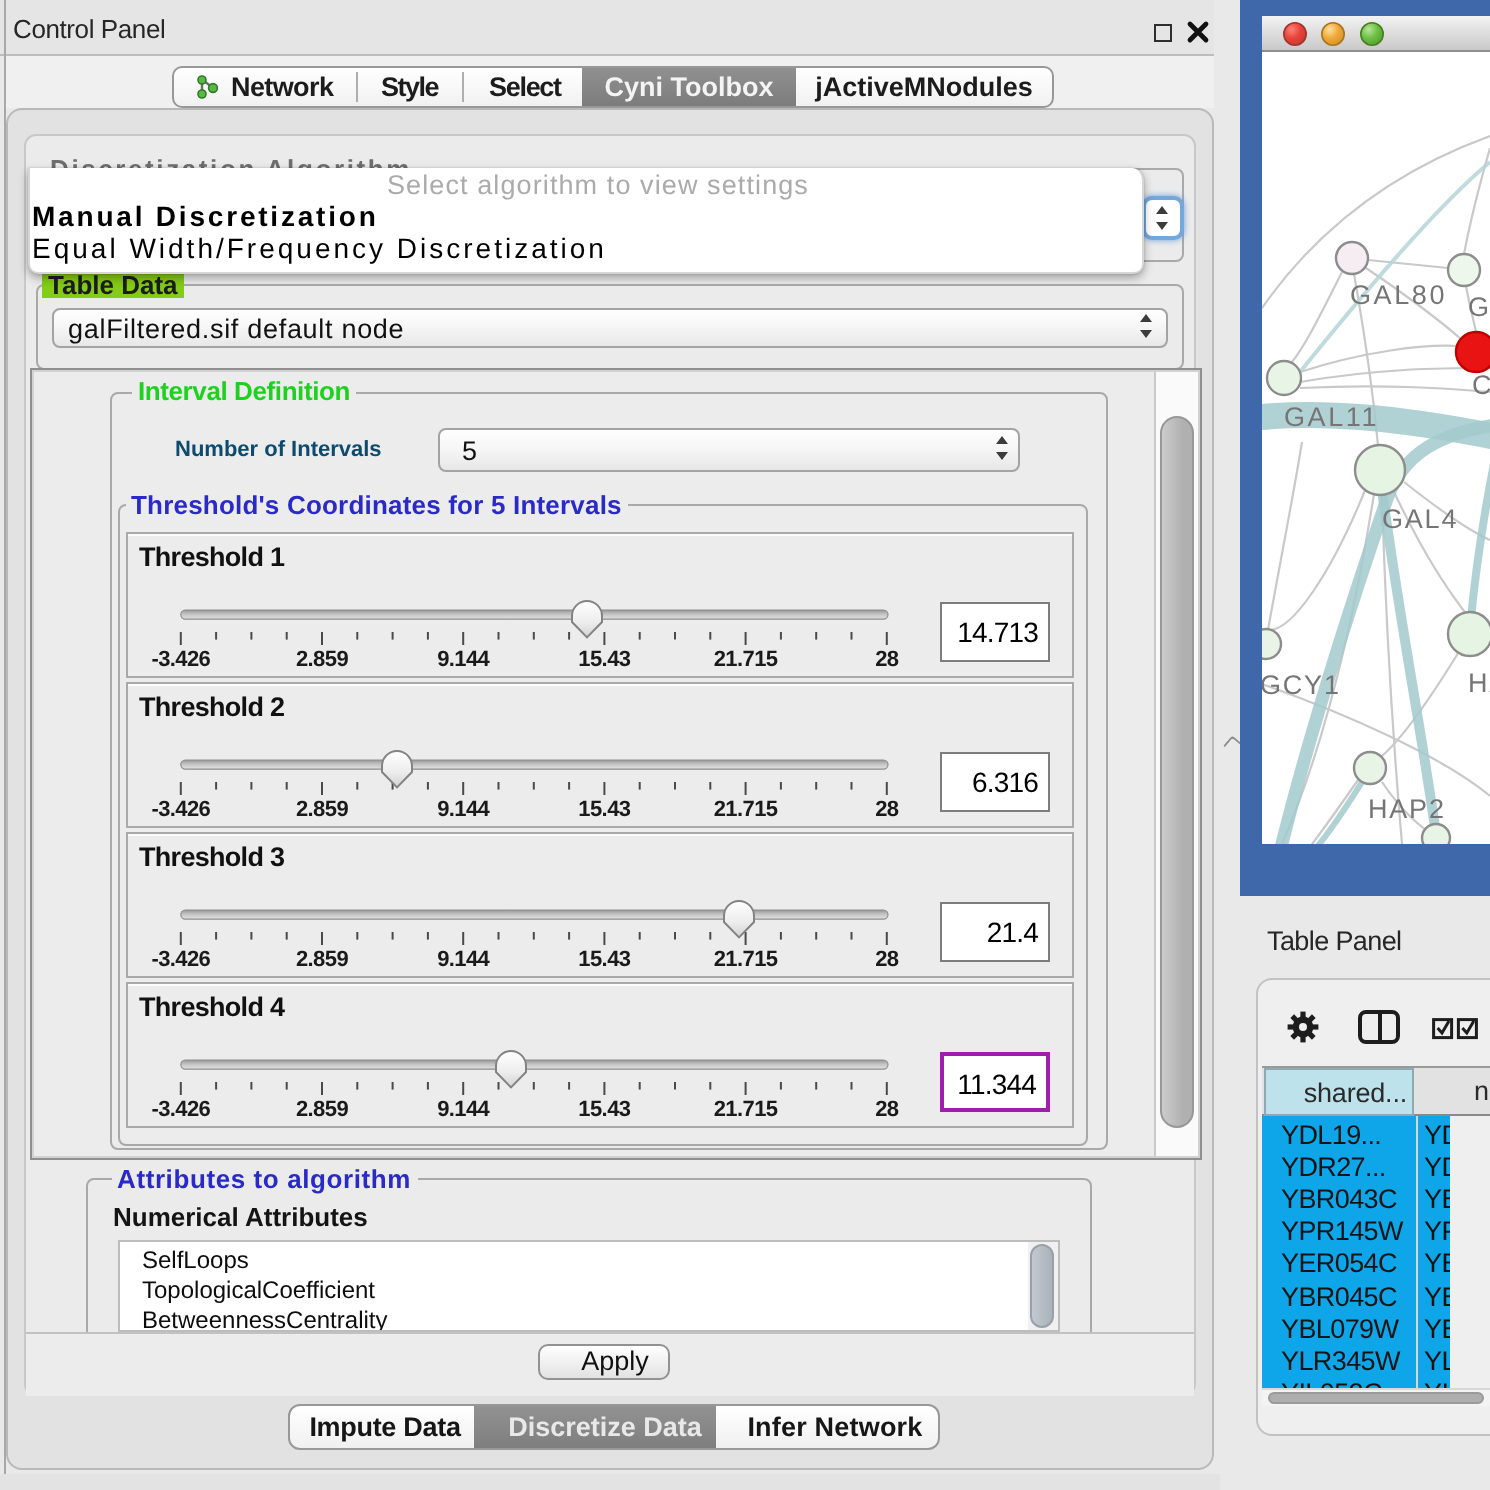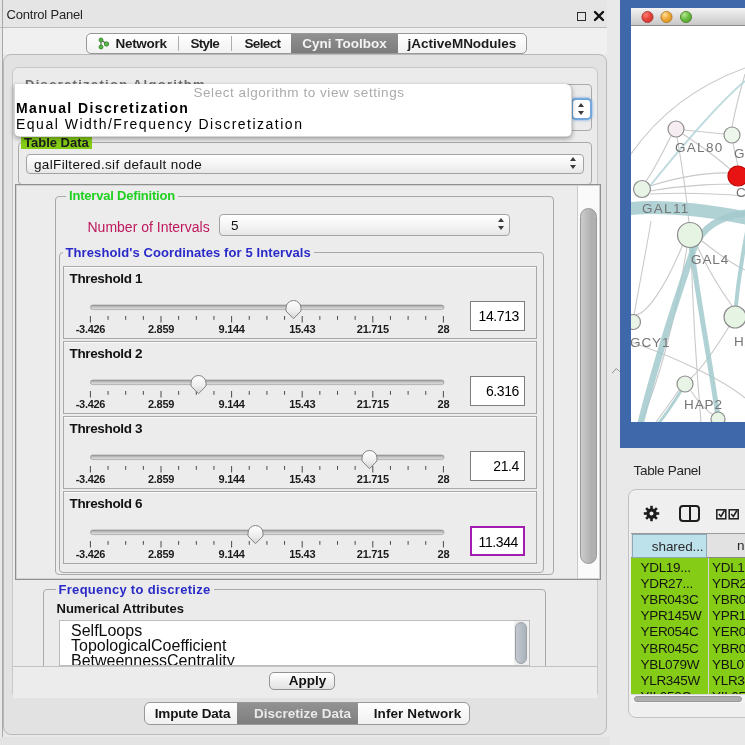--- a/index.html
+++ b/index.html
@@ -97,21 +97,21 @@
 <div class="arr dn" style="left:570px;top:165px;"></div>
 
 <div class="abs" style="left:15px;top:184px;width:586px;height:396px;border:1px solid #8f8f8f;box-sizing:border-box;background:#ececec;"></div>
 <div class="abs" style="left:16px;top:185px;width:584px;height:394px;border:1px solid #d2d2d2;box-sizing:border-box;"></div>
 
 <div class="abs" style="left:577px;top:186px;width:22px;height:392px;background:#fafafa;border-left:1px solid #c9c9c9;box-sizing:border-box;"></div>
 <div class="abs" style="left:579.5px;top:208px;width:17px;height:356px;background:linear-gradient(90deg,#cccccc,#b0b0b0 70%);border:1px solid #989898;border-radius:9px;box-sizing:border-box;"></div>
 
 <div class="abs groupbox" style="left:54.5px;top:196px;width:499px;height:379px;"></div>
 <div class="abs gtitle" style="left:66px;top:189px;color:#1fd11f;font-weight:600;letter-spacing:-0.2px;">Interval Definition</div>
-<div class="abs" style="left:87.5px;top:219px;font-size:14px;font-weight:normal;color:#be185d;">Number of Intervals</div>
+<div class="abs" style="left:87.5px;top:219px;font-size:11px;font-weight:bold;color:#0c4a6e;">Number of Intervals</div>
 <div class="abs combo" style="left:219px;top:214px;width:291px;height:22px;"></div>
 <div class="abs" style="left:231px;top:218px;font-size:13.5px;color:#111;">5</div>
 <div class="arr up" style="left:497.5px;top:218px;"></div>
 <div class="arr dn" style="left:497.5px;top:226px;"></div>
 
 <div class="abs groupbox" style="left:58.5px;top:252px;width:485.5px;height:321px;"></div>
 <div class="abs gtitle" style="left:62.5px;top:246px;color:#2a2ac8;font-weight:600;letter-spacing:0.1px;">Threshold's Coordinates for 5 Intervals</div>
 
 <div class="abs" style="left:62.5px;top:266px;width:474px;height:73px;background:#ececec;border:1px solid #a9a9a9;box-sizing:border-box;box-shadow:inset 0 1px 0 #fbfbfb;"></div>
 <div class="abs" style="left:69.5px;top:271px;font-size:13.5px;font-weight:bold;color:#111;letter-spacing:-0.35px;">Threshold 1</div>
@@ -218,21 +218,21 @@
     <text x="239.20" y="67" text-anchor="middle" font-size="11" font-weight="bold" fill="#1a1a1a" letter-spacing="-0.3">15.43</text>
     <text x="309.80" y="67" text-anchor="middle" font-size="11" font-weight="bold" fill="#1a1a1a" letter-spacing="-0.3">21.715</text>
     <text x="380.40" y="67" text-anchor="middle" font-size="11" font-weight="bold" fill="#1a1a1a" letter-spacing="-0.3">28</text>
 <g transform="translate(306.5,34.5)">
       <path d="M-7.5,7.5 a7.5,7.5 0 0 1 15,0 l0,3 L0,18.2 -7.5,10.5 Z" fill="url(#th)" stroke="#838383" stroke-width="1"></path>
     </g>
 </svg>
 <div class="abs" style="left:470px;top:451px;width:55px;height:30px;background:#fff;border:1px solid #7d7d7d;box-sizing:border-box;font-size:14px;color:#000;text-align:right;line-height:28px;padding-right:5px;letter-spacing:-0.4px;">21.4</div>
 
 <div class="abs" style="left:62.5px;top:491px;width:474px;height:73px;background:#ececec;border:1px solid #a9a9a9;box-sizing:border-box;box-shadow:inset 0 1px 0 #fbfbfb;"></div>
-<div class="abs" style="left:69.5px;top:496px;font-size:13.5px;font-weight:bold;color:#111;letter-spacing:-0.35px;">Threshold 6</div>
+<div class="abs" style="left:69.5px;top:496px;font-size:13.5px;font-weight:bold;color:#111;letter-spacing:-0.35px;">Threshold 4</div>
 <svg class="abs" style="left:62.5px;top:491px" width="474" height="73" viewBox="0 0 474 73" font-family="Liberation Sans,sans-serif">
 <rect x="27.4" y="39" width="353.6" height="4.6" rx="2.3" fill="url(#trk)" stroke="#8e8e8e" stroke-width="0.6"></rect>
 <line x1="27.40" y1="50" x2="27.40" y2="56.5" stroke="#4a4a4a" stroke-width="1"></line>
     <line x1="45.05" y1="50" x2="45.05" y2="53.8" stroke="#4a4a4a" stroke-width="1"></line>
     <line x1="62.70" y1="50" x2="62.70" y2="53.8" stroke="#4a4a4a" stroke-width="1"></line>
     <line x1="80.35" y1="50" x2="80.35" y2="53.8" stroke="#4a4a4a" stroke-width="1"></line>
     <line x1="98.00" y1="50" x2="98.00" y2="56.5" stroke="#4a4a4a" stroke-width="1"></line>
     <line x1="115.65" y1="50" x2="115.65" y2="53.8" stroke="#4a4a4a" stroke-width="1"></line>
     <line x1="133.30" y1="50" x2="133.30" y2="53.8" stroke="#4a4a4a" stroke-width="1"></line>
     <line x1="150.95" y1="50" x2="150.95" y2="53.8" stroke="#4a4a4a" stroke-width="1"></line>
@@ -255,30 +255,30 @@
     <text x="239.20" y="67" text-anchor="middle" font-size="11" font-weight="bold" fill="#1a1a1a" letter-spacing="-0.3">15.43</text>
     <text x="309.80" y="67" text-anchor="middle" font-size="11" font-weight="bold" fill="#1a1a1a" letter-spacing="-0.3">21.715</text>
     <text x="380.40" y="67" text-anchor="middle" font-size="11" font-weight="bold" fill="#1a1a1a" letter-spacing="-0.3">28</text>
 <g transform="translate(192.5,34.5)">
       <path d="M-7.5,7.5 a7.5,7.5 0 0 1 15,0 l0,3 L0,18.2 -7.5,10.5 Z" fill="url(#th)" stroke="#838383" stroke-width="1"></path>
     </g>
 </svg>
 <div class="abs" style="left:470px;top:526px;width:55px;height:30px;background:#fff;border:2px solid #a21caf;box-sizing:border-box;font-size:14px;color:#000;text-align:right;line-height:28px;padding-right:5px;letter-spacing:-0.4px;">11.344</div>
 
 <div class="abs groupbox" style="left:43px;top:589px;width:503px;height:85px;"></div>
-<div class="abs gtitle" style="left:55.5px;top:583px;color:#2a2ac8;font-weight:600;background:#ebebeb;letter-spacing:0.3px;">Frequency to discretize</div>
+<div class="abs gtitle" style="left:55.5px;top:583px;color:#2a2ac8;font-weight:600;background:#ebebeb;letter-spacing:0.3px;">Attributes to algorithm</div>
 <div class="abs" style="left:56.5px;top:601px;font-size:13px;font-weight:bold;color:#141414;">Numerical Attributes</div>
 <div class="abs" style="left:59px;top:620px;width:471px;height:46px;background:#ffffff;border:1px solid #bdbdbd;box-sizing:border-box;overflow:hidden;">
-  <div style="padding:2px 0 0 11px;font-size:16px;line-height:15px;color:#0d0d0d;letter-spacing:0;">SelfLoops<br>TopologicalCoefficient<br>BetweennessCentrality</div>
+  <div style="padding:2px 0 0 11px;font-size:12px;line-height:15px;color:#0d0d0d;letter-spacing:0;">SelfLoops<br>TopologicalCoefficient<br>BetweennessCentrality</div>
 </div>
 <div class="abs" style="left:514px;top:621px;width:15px;height:44px;background:#f0f0f0;"></div>
 <div class="abs" style="left:515px;top:622px;width:12px;height:42px;background:linear-gradient(90deg,#c3c9cf,#aab2ba);border:1px solid #99a0a8;border-radius:7px;box-sizing:border-box;"></div>
 
 <div class="abs" style="left:13px;top:666px;width:584px;height:31px;background:#ececec;border-top:1px solid #c2c2c2;"></div>
-<div class="abs" style="left:269px;top:672px;width:66px;height:18px;border:1px solid #929292;border-radius:5px;background:linear-gradient(#ffffff,#e2e2e2);box-sizing:border-box;text-align:center;font-size:13.5px;font-weight:700;line-height:16px;color:#111;padding-left:11px;">Apply</div>
+<div class="abs" style="left:269px;top:672px;width:66px;height:18px;border:1px solid #929292;border-radius:5px;background:linear-gradient(#ffffff,#e2e2e2);box-sizing:border-box;text-align:center;font-size:13.5px;font-weight:400;line-height:16px;color:#111;padding-left:11px;">Apply</div>
 
 <div class="abs" style="left:144px;top:702px;width:324px;height:21px;border:1px solid #989898;border-radius:6px;background:linear-gradient(#ffffff,#f0f0f0);overflow:hidden;font-size:13.5px;font-weight:600;color:#161616;line-height:21px;">
   <div class="abs" style="left:0;top:0;width:92px;text-align:center;letter-spacing:-0.15px;padding-left:3px;box-sizing:border-box;">Impute Data</div>
   <div class="abs" style="left:92px;top:0;width:121px;height:21px;background:linear-gradient(#929292,#7e7e7e);color:#e9e9e9;text-align:center;letter-spacing:0;padding-left:10px;box-sizing:border-box;">Discretize Data</div>
   <div class="abs" style="left:213px;top:0;width:111px;text-align:center;letter-spacing:0.1px;padding-left:8px;box-sizing:border-box;">Infer Network</div>
 </div>
 
 <div class="abs" style="left:14px;top:84px;width:558px;height:53px;background:#ffffff;border:1px solid rgba(0,0,0,0.16);border-top:none;box-sizing:border-box;border-radius:0 6px 5px 5px;box-shadow:0 2px 5px rgba(0,0,0,0.32),0 0 1px rgba(0,0,0,0.22);"></div>
 <div class="abs" style="left:20px;top:85px;width:558px;text-align:center;font-size:13.5px;color:#ababab;letter-spacing:0.55px;">Select algorithm to view settings</div>
 <div class="abs" style="left:16px;top:99.5px;font-size:14px;font-weight:bold;color:#000;letter-spacing:1.4px;">Manual Discretization</div>
@@ -376,21 +376,21 @@
     <rect x="13.2" y="0.8" width="9" height="9"></rect>
     <path d="M2.8,5 L5,7.5 L8.5,1.5"></path>
     <path d="M15.2,5 L17.4,7.5 L20.9,1.5"></path>
   </g>
 </svg>
 
 <div class="abs" style="left:631px;top:533px;width:114px;height:25px;background:#e2e2e2;border-top:1px solid #9a9a9a;border-bottom:1px solid #8a8a8a;box-sizing:border-box;"></div>
 <div class="abs" style="left:631.5px;top:533.5px;width:75.5px;height:24px;background:#bde2ec;border:1px solid #8fa8b2;box-sizing:border-box;text-align:right;padding-right:2.5px;font-size:13.5px;color:#2a2a2a;line-height:23px;letter-spacing:-0.1px;">shared...</div>
 <div class="abs" style="left:737px;top:538px;font-size:13.5px;color:#2a2a2a;">na</div>
 
-<div class="abs" style="left:631px;top:558px;width:114px;height:136px;background:#84cc16;overflow:hidden;">
+<div class="abs" style="left:631px;top:558px;width:94px;height:136px;background:#0ea5e9;overflow:hidden;">
   <div style="position:absolute;left:76.5px;top:0;width:1px;height:136px;background:#d6d6d6;"></div>
   <div style="position:absolute;left:9.5px;top:1.5px;font-size:13.5px;color:#141414;letter-spacing:-0.3px;">YDL19...</div>
     <div style="position:absolute;left:81px;top:1.5px;font-size:13.5px;color:#141414;letter-spacing:-0.3px;white-space:nowrap;">YDL194W</div>
 <div style="position:absolute;left:9.5px;top:17.7px;font-size:13.5px;color:#141414;letter-spacing:-0.3px;">YDR27...</div>
     <div style="position:absolute;left:81px;top:17.7px;font-size:13.5px;color:#141414;letter-spacing:-0.3px;white-space:nowrap;">YDR277C</div>
 <div style="position:absolute;left:9.5px;top:33.9px;font-size:13.5px;color:#141414;letter-spacing:-0.3px;">YBR043C</div>
     <div style="position:absolute;left:81px;top:33.9px;font-size:13.5px;color:#141414;letter-spacing:-0.3px;white-space:nowrap;">YBR043C</div>
 <div style="position:absolute;left:9.5px;top:50.1px;font-size:13.5px;color:#141414;letter-spacing:-0.3px;">YPR145W</div>
     <div style="position:absolute;left:81px;top:50.1px;font-size:13.5px;color:#141414;letter-spacing:-0.3px;white-space:nowrap;">YPR145W</div>
 <div style="position:absolute;left:9.5px;top:66.3px;font-size:13.5px;color:#141414;letter-spacing:-0.3px;">YER054C</div>

